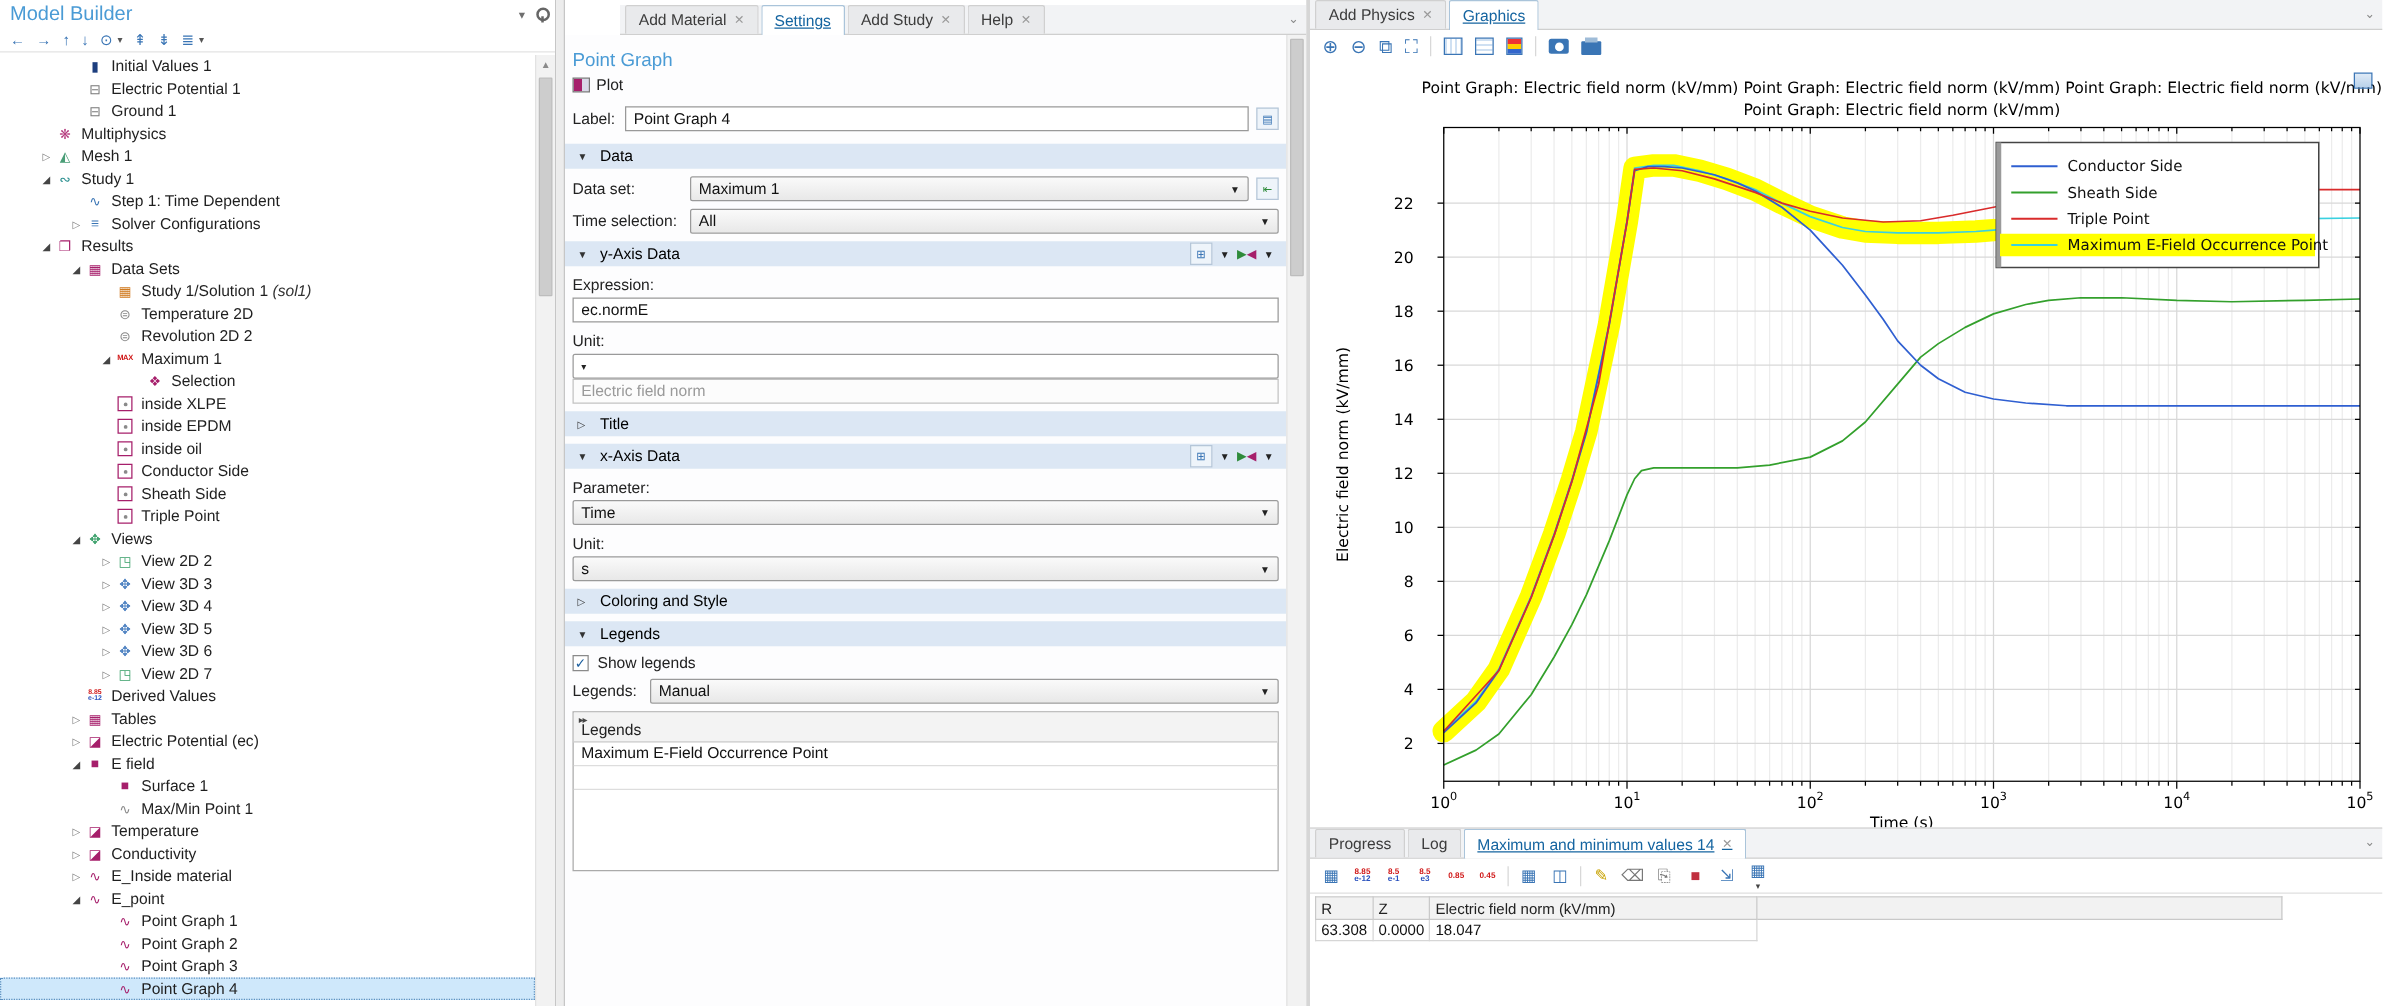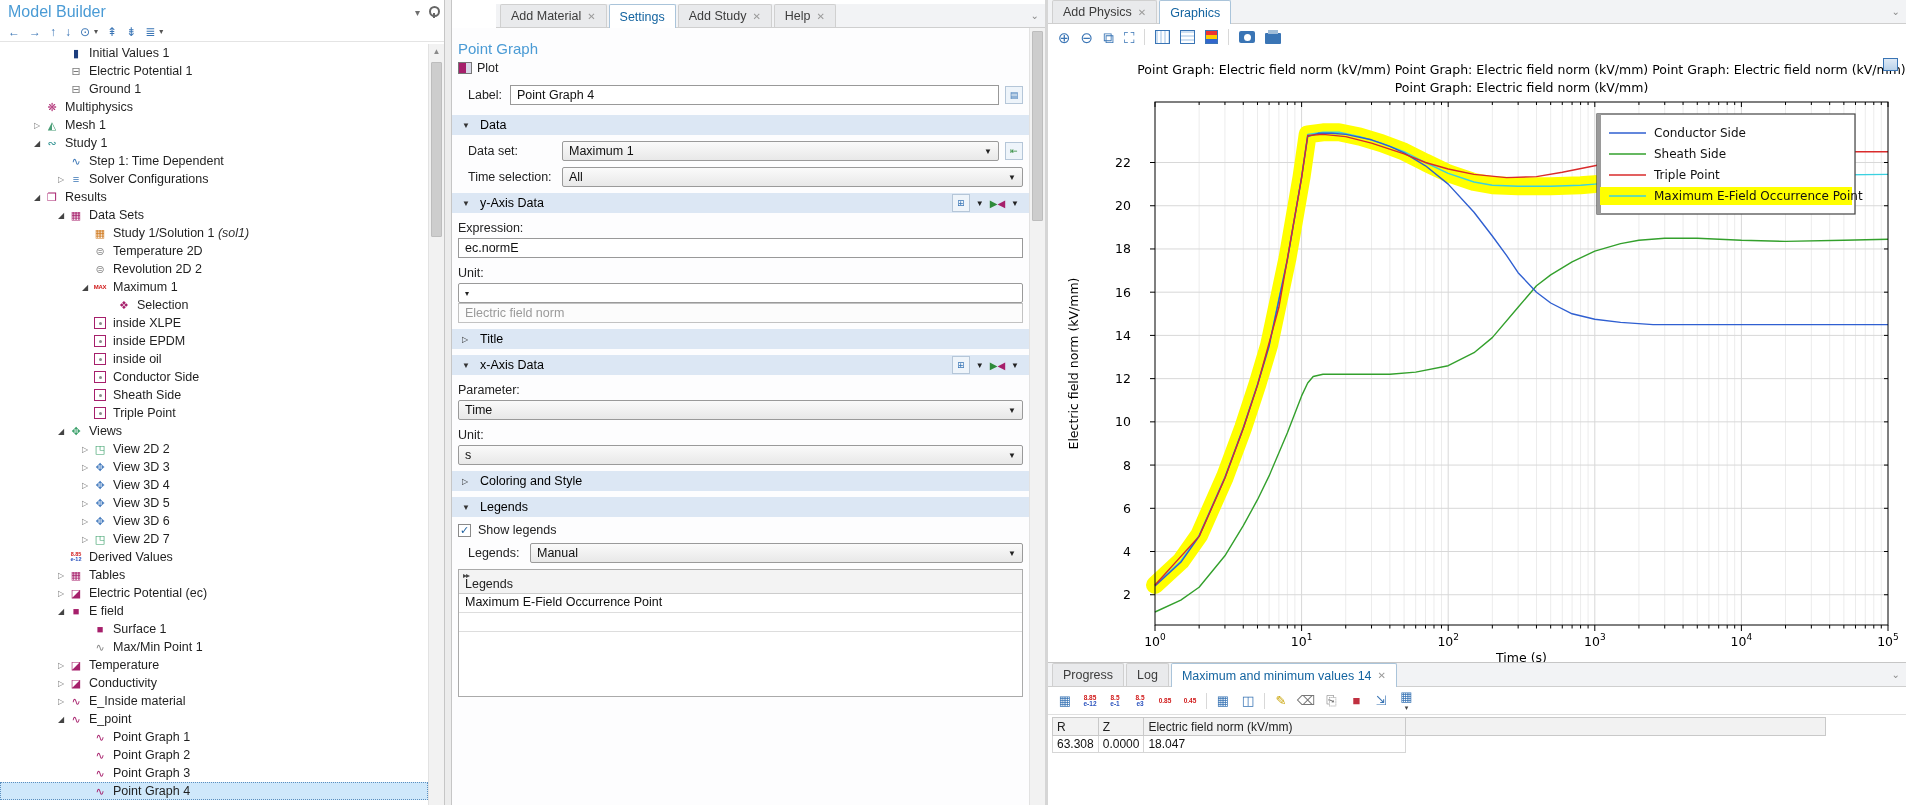--- a/index.html
+++ b/index.html
@@ -13,21 +13,21 @@
   #settings-panel { position:absolute; left:452px; top:4px; width:593px; height:805px; background:#fff;padding-left:44px; }
   #vdiv2 { position:absolute; left:1045px; top:0; width:3px; height:805px; background:#d6d6d6; }
   #right-col { position:absolute; left:1048px; top:0; width:858px; height:805px; }
   #graphics-panel { position:absolute; left:0; top:0; width:858px; height:662px; background:#fff; }
   #bottom-panel { position:absolute; left:0; top:662px; width:858px; height:143px; background:#fff; border-top:1px solid #c6c6c6; }
 
   
   .tabstrip { position:relative; height:24px; background:#f2f3f5; border-bottom:1px solid #cfcfcf; display:flex; align-items:flex-end; padding-left:4px; }
   .tab { display:flex; align-items:center; gap:6px; height:23px; padding:0 10px; margin-right:2px; font-size:12.5px;
          color:#3c3c3c; background:#e9eaec; border:1px solid #d0d0d0; border-bottom:none; border-radius:2px 2px 0 0; cursor:default; }
-  .tab.active { background:#fff; color:#1464a0; border-color:#aac4da; height:24px; margin-bottom:-1px; }
+  .tab.active { background:#fff; color:#1464a0; border-color:#aac4da; height:24px; margin-bottom:-1px;text-decoration:underline; }
   .tab .x { font-size:10px; color:#9a9a9a; }
   .strip-menu { position:absolute; right:6px; top:6px; color:#8a8a8a; font-size:10px; }
 
   
   #mb-header { display:flex; align-items:center; height:22px; padding:2px 6px 0 8px; }
   #mb-title { color:#4a9bd5; font-size:16px; font-weight:400; flex:1; }
   .hdr-ic { color:#6f6f6f; font-size:10px; margin-left:8px; }
   .pin { position:relative; width:10px; height:12px; margin-left:8px; }
   .pin::before { content:""; position:absolute; left:1px; top:0; width:7px; height:7px; border:2px solid #666; border-radius:50%; }
   .pin::after { content:""; position:absolute; left:4.5px; top:7px; width:2px; height:5px; background:#666; }
@@ -61,21 +61,21 @@
   #plot-row { display:flex; align-items:center; gap:5px; height:18px; color:#222; }
   .plot-ic { width:14px; height:12px; background:linear-gradient(90deg,#a61f6b 55%,#d8d8e8 55%); border:1px solid #777; }
   #label-row { display:flex; align-items:center; gap:6px; margin:8px 0 10px 0; }
   #label-input { flex:1; height:20px; border:1px solid #999; background:#fff; padding:0 6px; font-size:12.5px; font-family:inherit; color:#111; }
   .mini-btn { width:18px; height:18px; border:1px solid #b5c6d8; background:#eef4fa; display:flex; align-items:center; justify-content:center; font-size:9px; color:#3a75b5; }
   .section { display:flex; align-items:center; height:20px; background:#dce7f4; margin:6px -6px 6px -6px; padding:0 10px; gap:8px; }
   .section .arr { font-size:8px; color:#333; width:10px; }
   .section .stitle { font-size:12.5px; color:#000000; }
   .section .sic { margin-left:auto; display:flex; gap:6px; align-items:center; }
   .frow { display:flex; align-items:center; margin:6px 0; gap:6px; }
-  .flabel { width:88px; color:#222;margin-left:10px; }
+  .flabel { width:88px; color:#222; }
   .dropdown { flex:1; height:20px; border:1px solid #9a9a9a; border-radius:2px; background:linear-gradient(#fafafa,#e8e8e8);
               display:flex; align-items:center; padding:0 6px; position:relative; }
   .dropdown .dv { flex:1; color:#111; }
   .dropdown .da { font-size:8px; color:#222; }
   .flabel-top { margin:8px 0 3px 0; color:#222; }
   .tinput { width:100%; height:20px; border:1px solid #999; background:#fff; padding:0 6px; font-family:inherit; font-size:12.5px; color:#111; }
   .tinput.dis { color:#9a9a9a; border-color:#c2c2c2; background:#fcfcfc; }
   .cbrow { display:flex; align-items:center; gap:7px; margin:8px 0 6px 0; }
   .cb { width:13px; height:13px; border:1px solid #8a8a8a; background:#fff; display:flex; align-items:center; justify-content:center; font-size:11px; color:#1b5e9e; font-weight:bold; }
   #legend-table { border:1px solid #aaa; margin-top:4px; height:128px; position:relative; background:#fff; }

